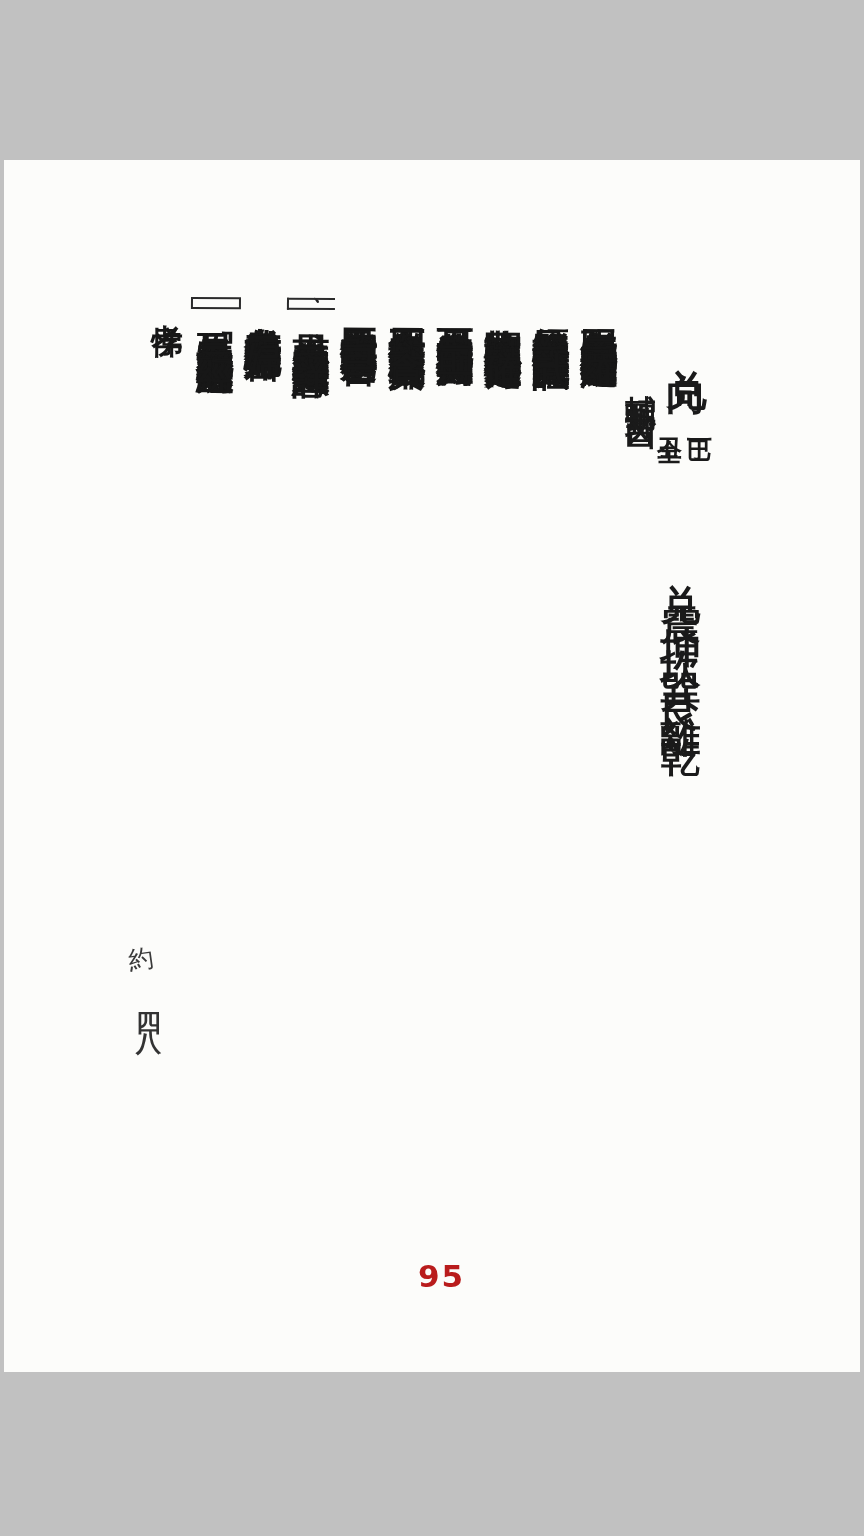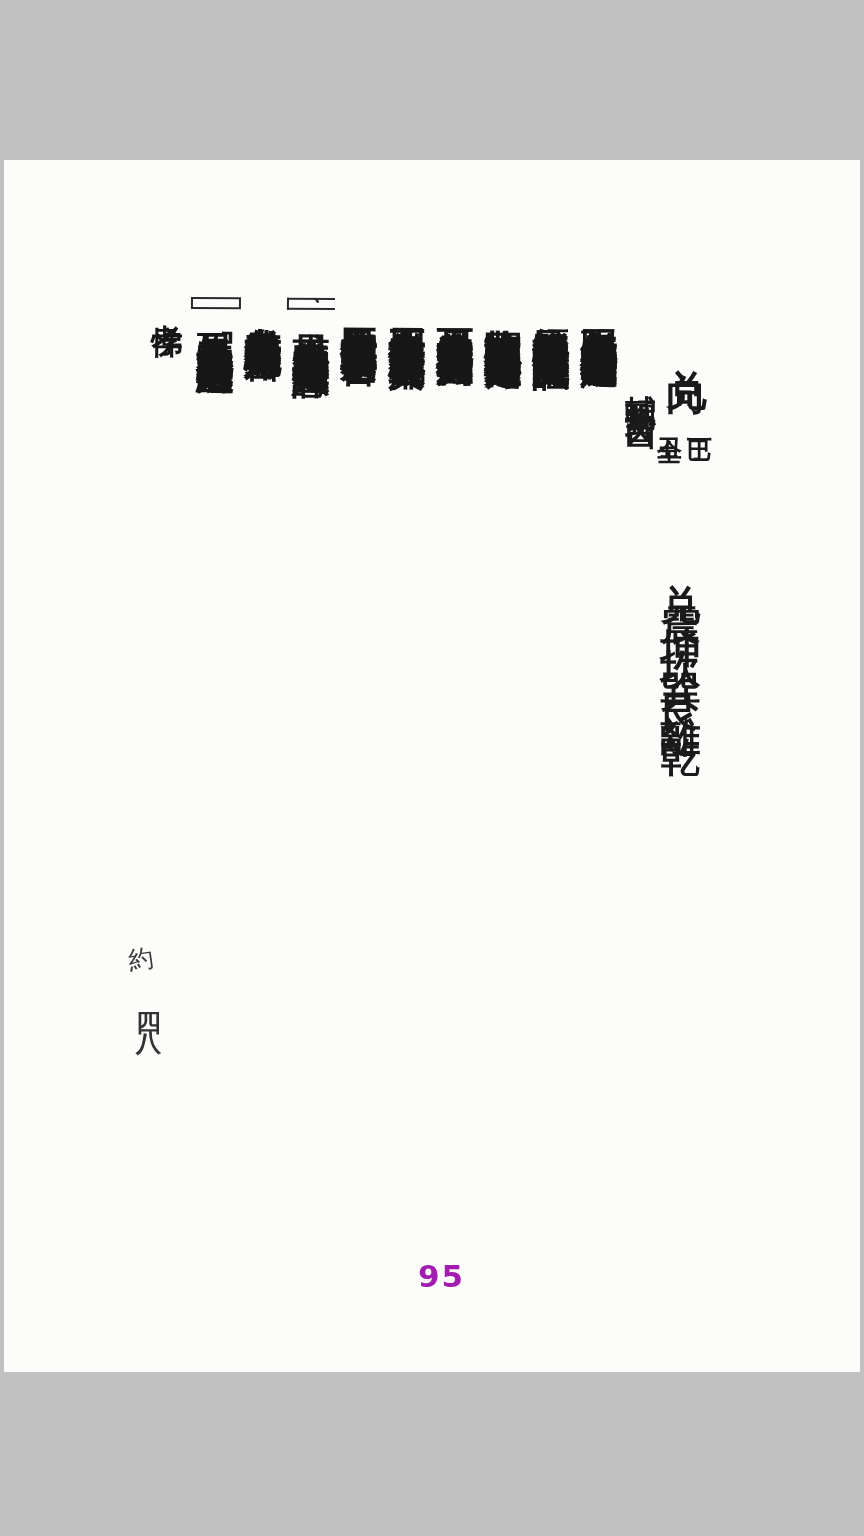--- a/index.html
+++ b/index.html
@@ -70,21 +70,21 @@
     transform:rotate(-8deg);
   }
   .folio{
     position:absolute;left:128px;top:832px;
     font-size:25px;color:#333;
     letter-spacing:18px;font-weight:600;
   }
   .page-num{
     position:absolute;left:414px;top:1098px;
     font-family:"DejaVu Sans","Liberation Sans",sans-serif;
-    font-size:31px;font-weight:700;color:#a21caf;letter-spacing:2px;
+    font-size:31px;font-weight:700;color:#b91c1c;letter-spacing:2px;
   }
 </style>
 </head>
 <body>
 
 <div class="stage">
   <div class="paper">
 
     <div class="v-text hdr-title">兑向</div>
 

